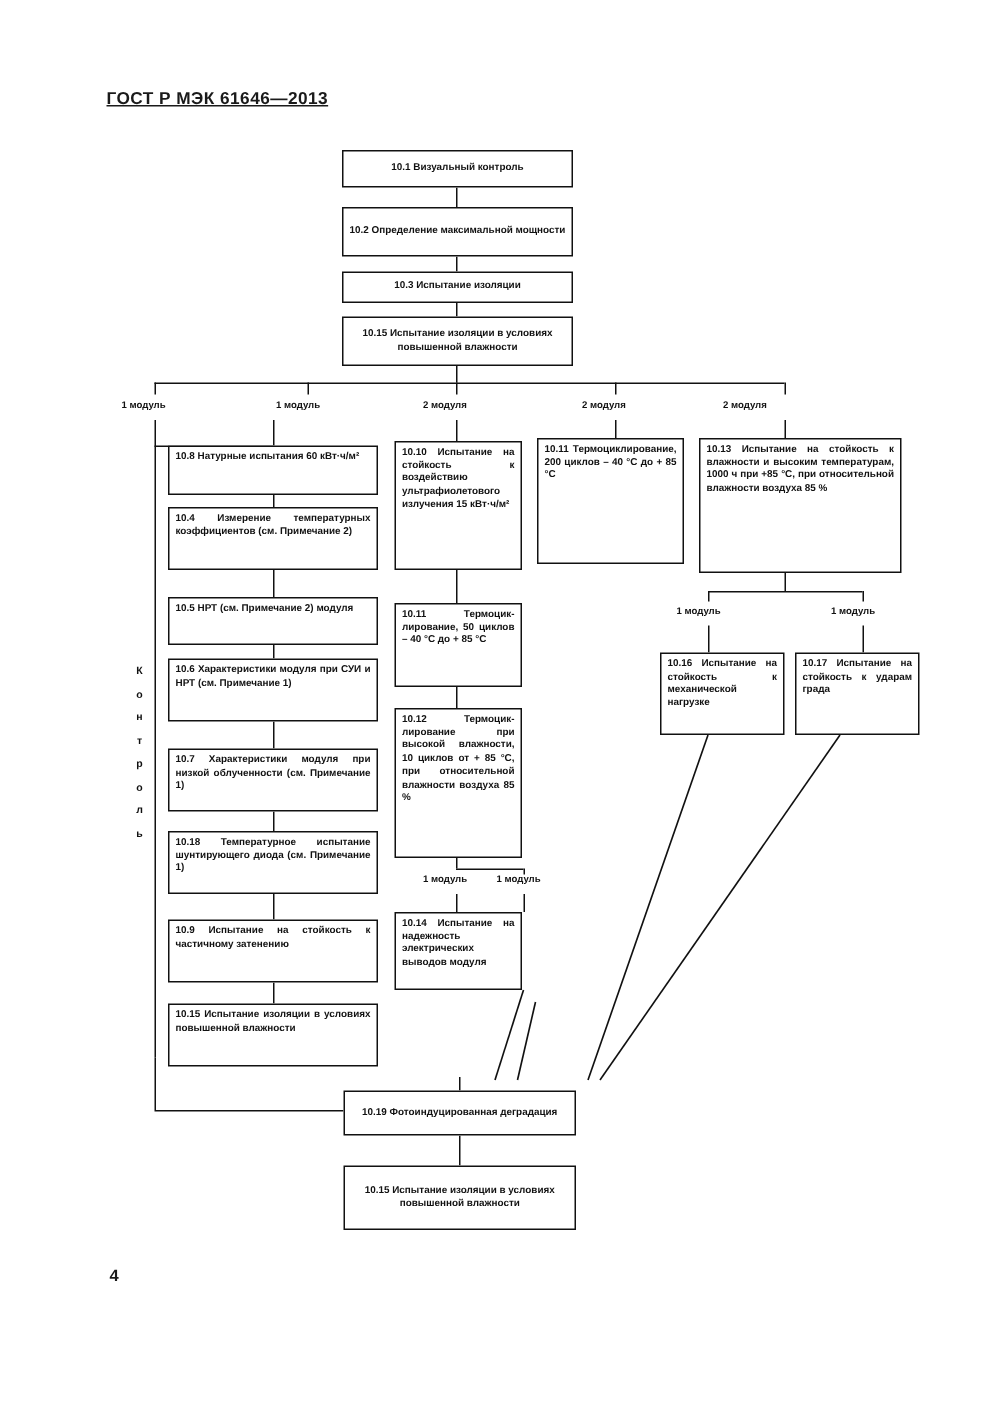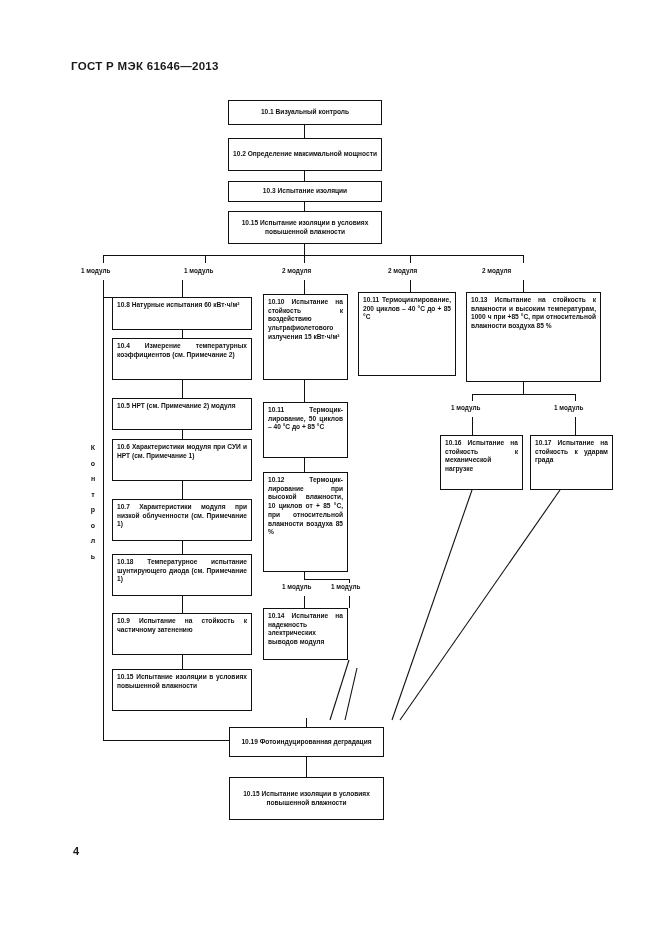--- a/index.html
+++ b/index.html
@@ -21,20 +21,21 @@
   
   .doc-header {
     position: absolute;
     left: 71px;
     top: 60px;
     font-size: 11.5px;
     font-weight: bold;
     letter-spacing: 0.3px;
     color: #1a1a1a;
     white-space: nowrap;
+    text-decoration: underline;
   }
   .page-number {
     position: absolute;
     left: 73px;
     top: 845px;
     font-size: 11px;
     font-weight: bold;
     color: #1a1a1a;
   }
   

